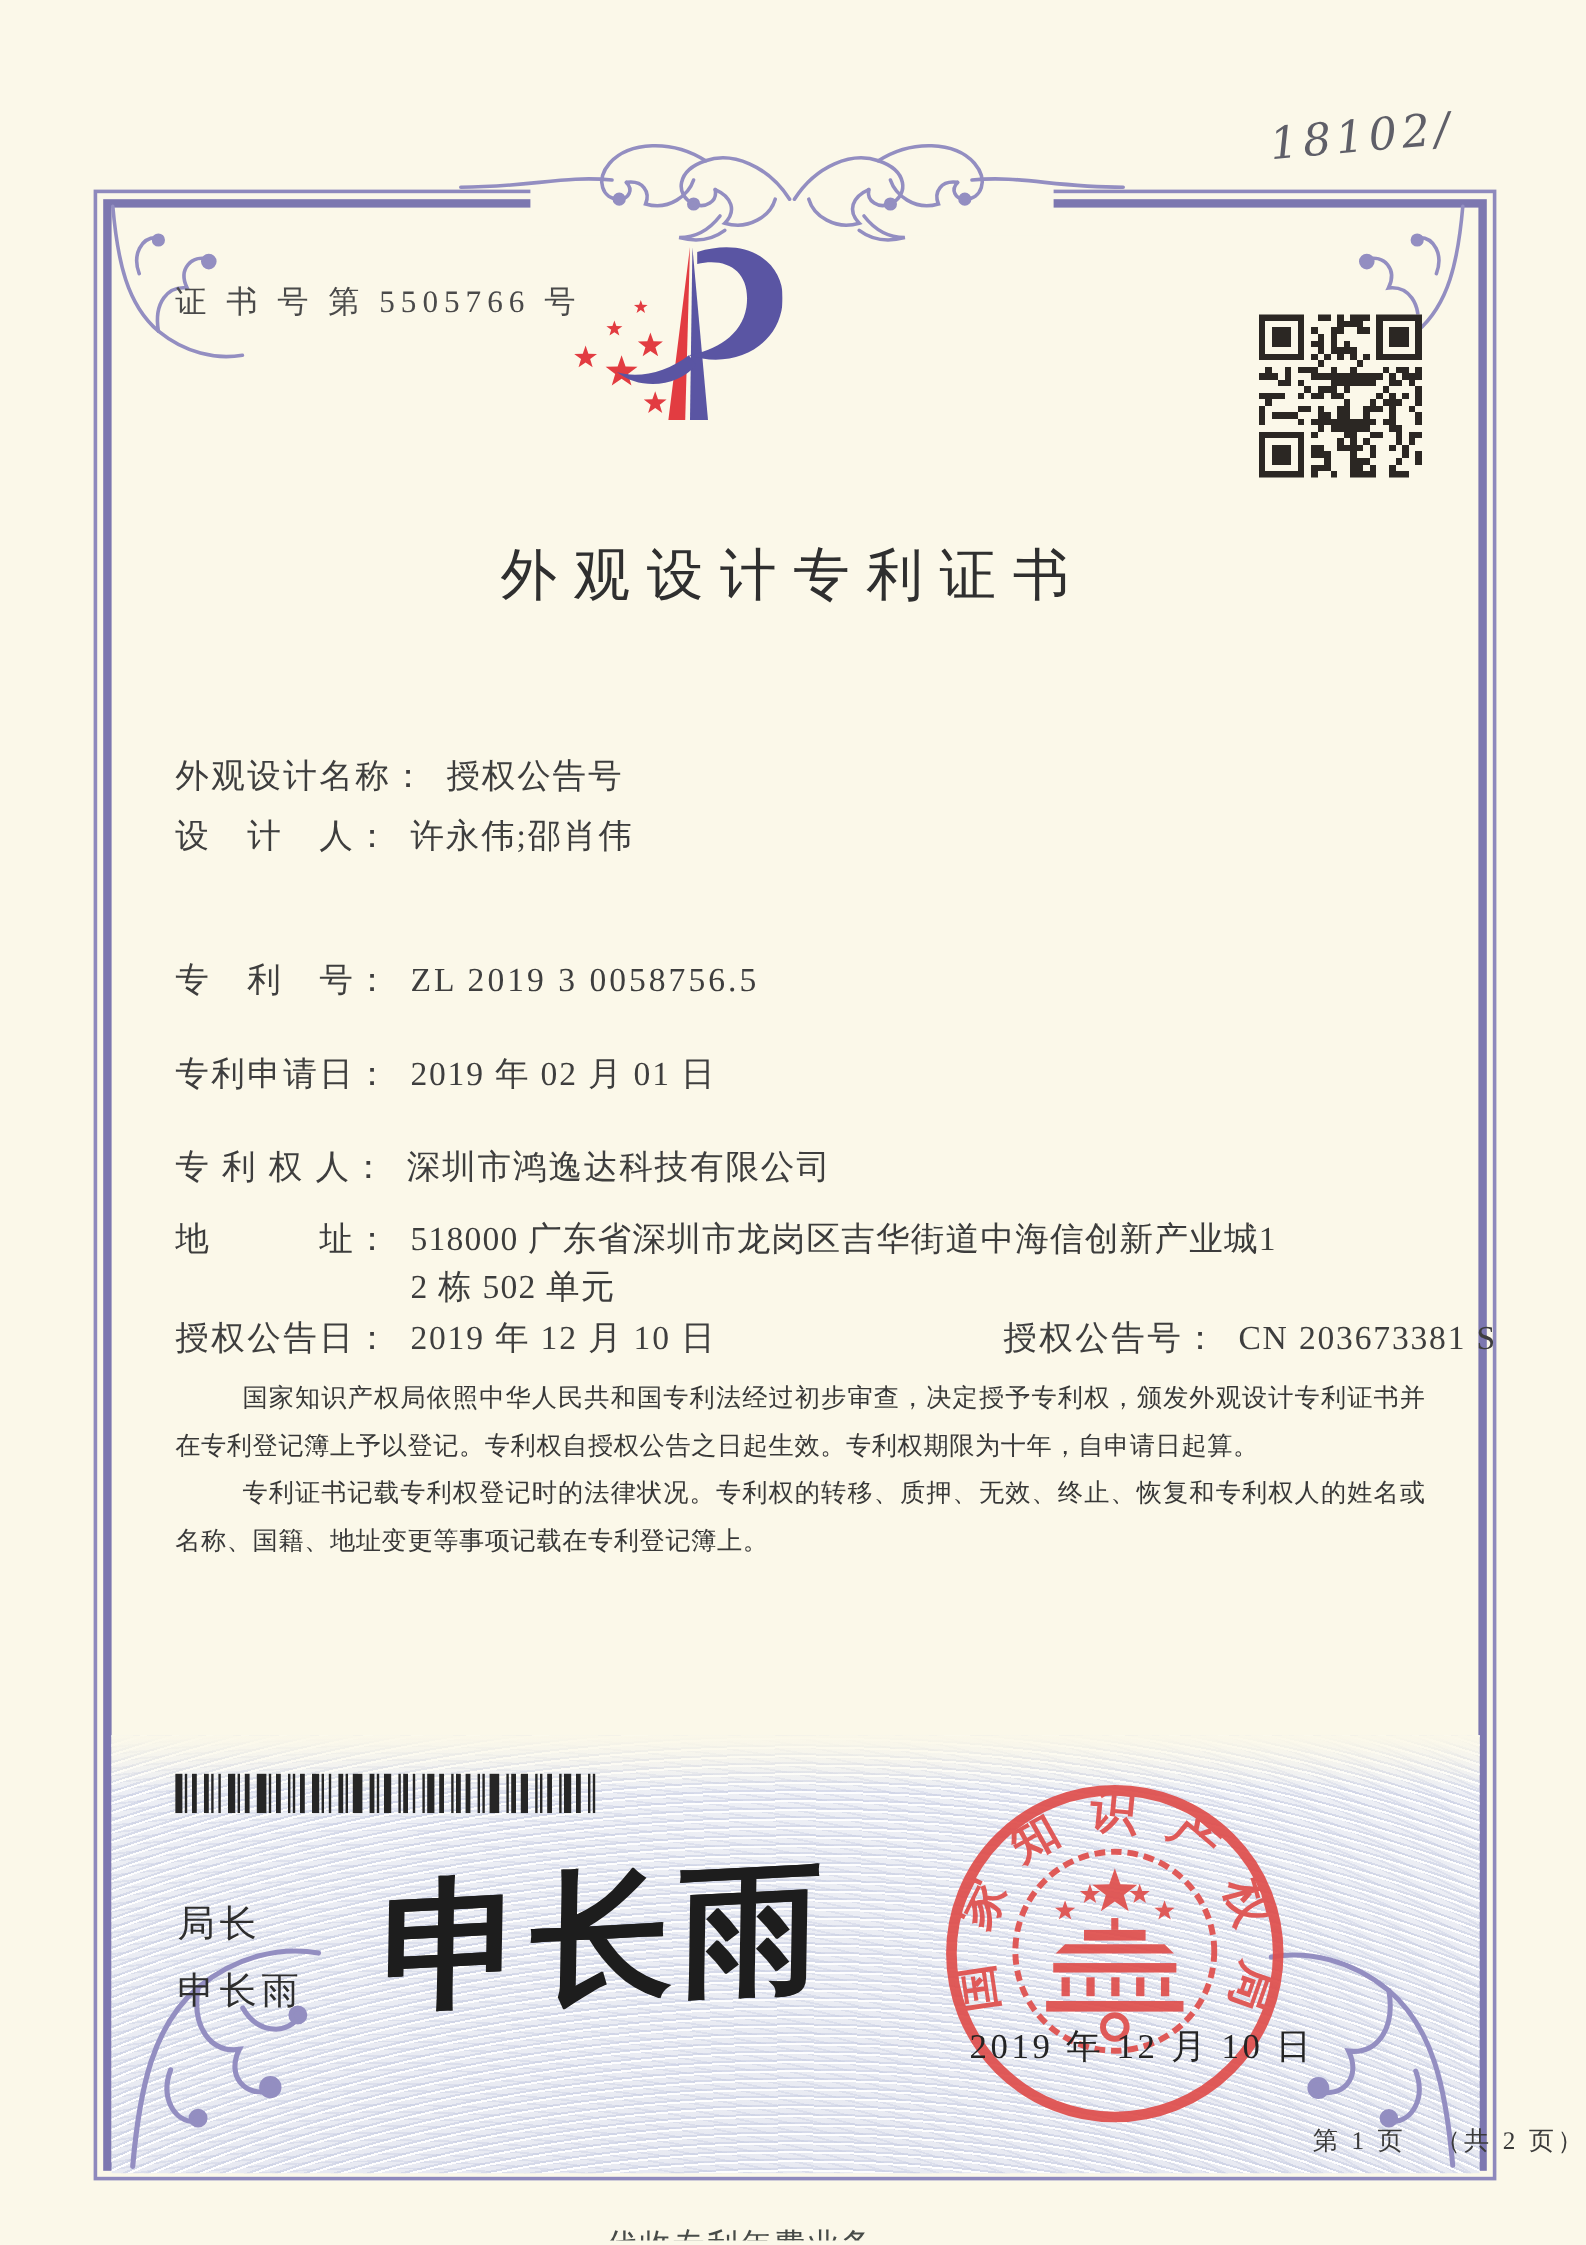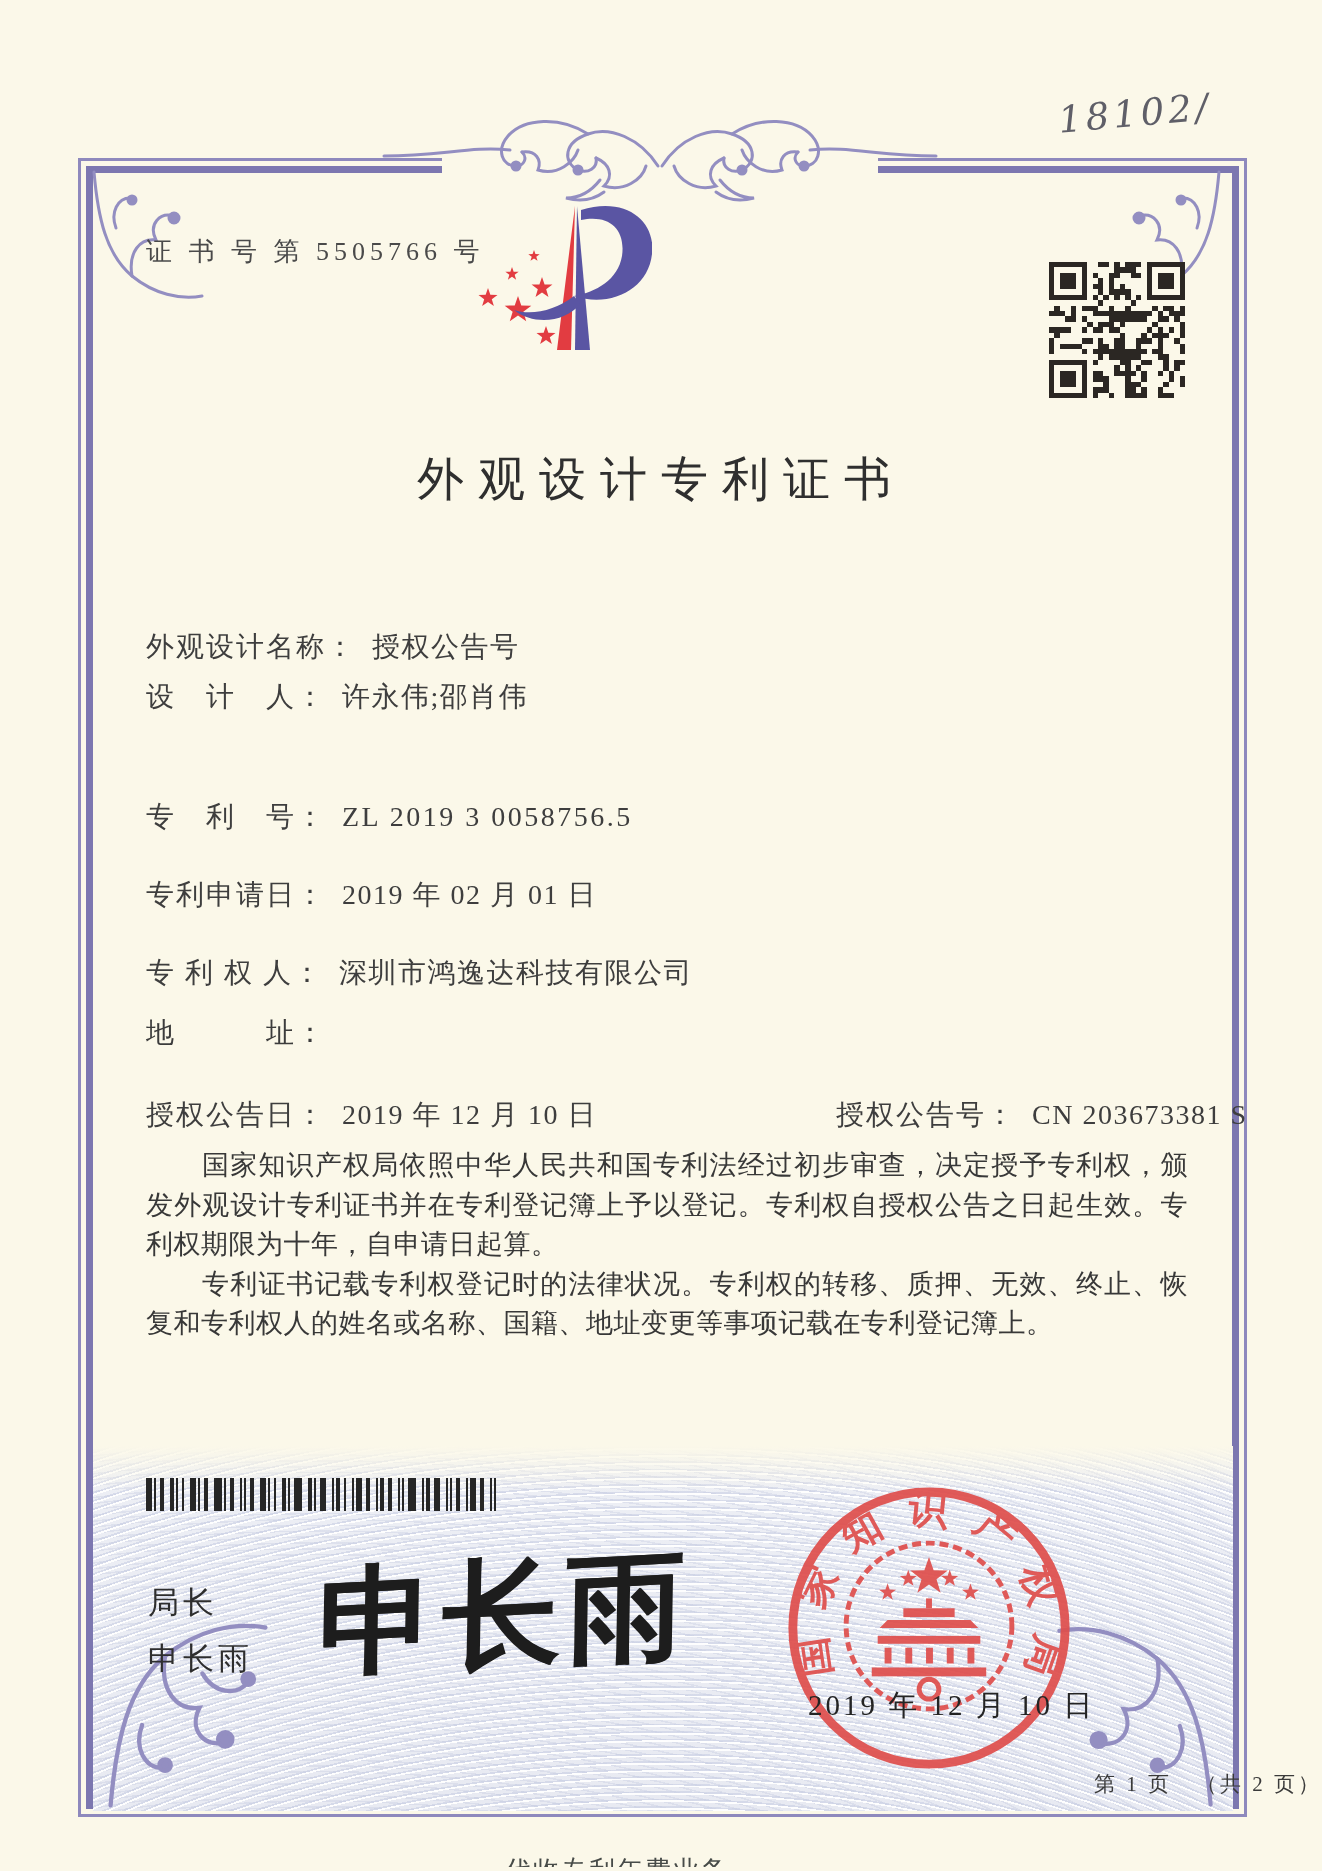--- a/index.html
+++ b/index.html
@@ -57,21 +57,21 @@
   
   .row{position:absolute; left:146px; font-size:28px; color:#3e3e3e; z-index:2; white-space:nowrap;}
   .flabel{letter-spacing:2px;text-align:right;}
   .fvalue{margin-left:16px; letter-spacing:1.5px;}
   .row-addr{position:absolute; left:146px; top:1014px; font-size:28px; z-index:2; display:flex;}
   .addr-val{margin-left:16px; width:840px; line-height:40px; letter-spacing:1px;}
   .pair2{position:absolute; left:690px; top:0;}
   
   .paras{position:absolute; left:146px; top:1146px; width:1042px; z-index:2;}
   .paras p{
-    margin:0; text-indent:56px; font-size:27px; line-height:39.5px;
+    margin:0; text-indent:56px; font-size:21px; line-height:39.5px;
     text-align:justify; letter-spacing:.5px; color:#383838;
   }
   
   .barcode{position:absolute; left:146px; top:1478px; z-index:2;}
   .director-label{position:absolute; left:148px; top:1582px; font-size:31px; letter-spacing:4px; color:#2e2e2e; z-index:2;}
   .director-name{position:absolute; left:148px; top:1638px; font-size:31px; letter-spacing:4px; color:#2e2e2e; z-index:2;}
   .signature{
     position:absolute; left:318px; top:1536px;
     font-size:118px; font-weight:600; color:#1d1d1d;
     letter-spacing:6px; transform:rotate(-3deg) skewX(-4deg);
@@ -418,20 +418,24 @@
   </div>
   <div class="row" style="top:876px;">
     <span class="flabel">专利申请日：</span><span class="fvalue">2019 年 02 月 01 日</span>
   </div>
   <div class="row" style="top:954px;">
     <span class="flabel">专 利 权 人：</span><span class="fvalue">深圳市鸿逸达科技有限公司</span>
   </div>
 
   <div class="row-addr">
     <span class="flabel">地　　　址：</span>
+    <span class="addr-val">
+      <span>518000 广东省深圳市龙岗区吉华街道中海信创新产业城1</span><br>
+      <span>2 栋 502 单元</span>
+    </span>
   </div>
 
   <div class="row" style="top:1096px; width:1042px;">
     <span class="flabel">授权公告日：</span><span class="fvalue">2019 年 12 月 10 日</span>
     <span class="pair2">
       <span class="flabel">授权公告号：</span><span class="fvalue">CN 203673381 S</span>
     </span>
   </div>
 
   <div class="paras">

